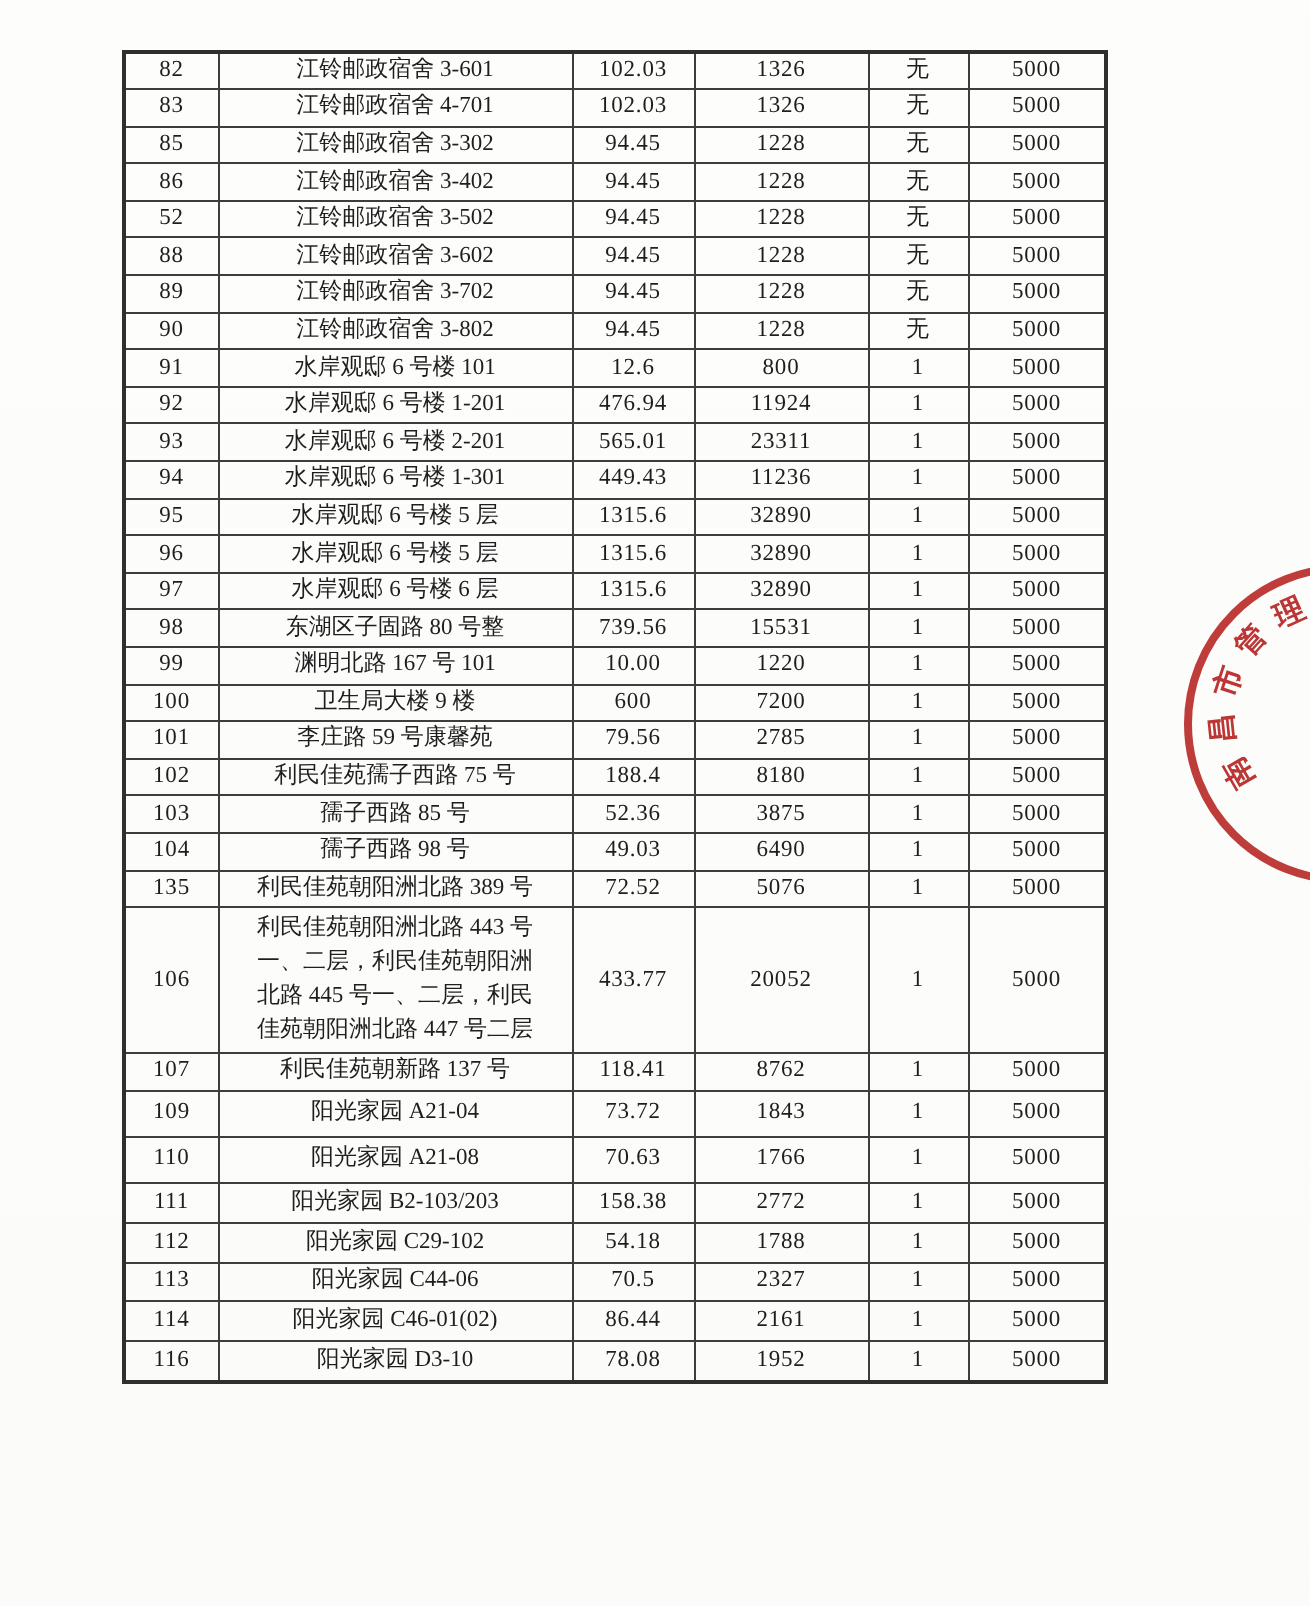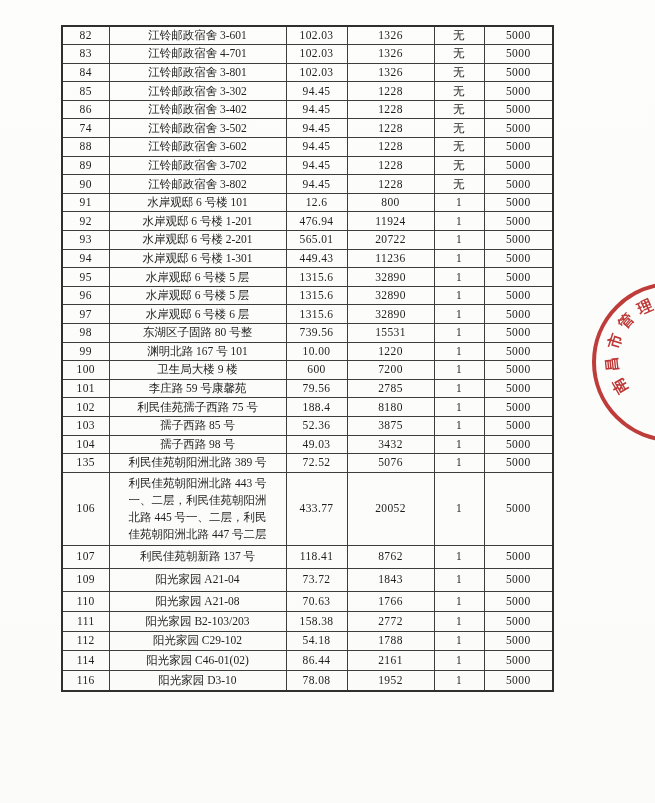--- a/index.html
+++ b/index.html
@@ -93,45 +93,37 @@
         </tr>
         <tr>
           <td class="num">83</td>
           <td class="addr">江铃邮政宿舍 4-701</td>
           <td class="num">102.03</td>
           <td class="num">1326</td>
           <td class="num">无</td>
           <td class="num">5000</td>
         </tr>
         <tr>
-          <td class="num">84</td>
-          <td class="addr">江铃邮政宿舍 3-801</td>
-          <td class="num">102.03</td>
-          <td class="num">1326</td>
-          <td class="num">无</td>
-          <td class="num">5000</td>
-        </tr>
-        <tr>
           <td class="num">85</td>
           <td class="addr">江铃邮政宿舍 3-302</td>
           <td class="num">94.45</td>
           <td class="num">1228</td>
           <td class="num">无</td>
           <td class="num">5000</td>
         </tr>
         <tr>
           <td class="num">86</td>
           <td class="addr">江铃邮政宿舍 3-402</td>
           <td class="num">94.45</td>
           <td class="num">1228</td>
           <td class="num">无</td>
           <td class="num">5000</td>
         </tr>
         <tr>
-          <td class="num">74</td>
+          <td class="num">52</td>
           <td class="addr">江铃邮政宿舍 3-502</td>
           <td class="num">94.45</td>
           <td class="num">1228</td>
           <td class="num">无</td>
           <td class="num">5000</td>
         </tr>
         <tr>
           <td class="num">88</td>
           <td class="addr">江铃邮政宿舍 3-602</td>
           <td class="num">94.45</td>
@@ -168,21 +160,21 @@
           <td class="addr">水岸观邸 6 号楼 1-201</td>
           <td class="num">476.94</td>
           <td class="num">11924</td>
           <td class="num">1</td>
           <td class="num">5000</td>
         </tr>
         <tr>
           <td class="num">93</td>
           <td class="addr">水岸观邸 6 号楼 2-201</td>
           <td class="num">565.01</td>
-          <td class="num">20722</td>
+          <td class="num">23311</td>
           <td class="num">1</td>
           <td class="num">5000</td>
         </tr>
         <tr>
           <td class="num">94</td>
           <td class="addr">水岸观邸 6 号楼 1-301</td>
           <td class="num">449.43</td>
           <td class="num">11236</td>
           <td class="num">1</td>
           <td class="num">5000</td>
@@ -256,21 +248,21 @@
           <td class="addr">孺子西路 85 号</td>
           <td class="num">52.36</td>
           <td class="num">3875</td>
           <td class="num">1</td>
           <td class="num">5000</td>
         </tr>
         <tr>
           <td class="num">104</td>
           <td class="addr">孺子西路 98 号</td>
           <td class="num">49.03</td>
-          <td class="num">3432</td>
+          <td class="num">6490</td>
           <td class="num">1</td>
           <td class="num">5000</td>
         </tr>
         <tr>
           <td class="num">135</td>
           <td class="addr">利民佳苑朝阳洲北路 389 号</td>
           <td class="num">72.52</td>
           <td class="num">5076</td>
           <td class="num">1</td>
           <td class="num">5000</td>
@@ -313,20 +305,28 @@
           <td class="num">158.38</td>
           <td class="num">2772</td>
           <td class="num">1</td>
           <td class="num">5000</td>
         </tr>
         <tr>
           <td class="num">112</td>
           <td class="addr">阳光家园 C29-102</td>
           <td class="num">54.18</td>
           <td class="num">1788</td>
+          <td class="num">1</td>
+          <td class="num">5000</td>
+        </tr>
+        <tr>
+          <td class="num">113</td>
+          <td class="addr">阳光家园 C44-06</td>
+          <td class="num">70.5</td>
+          <td class="num">2327</td>
           <td class="num">1</td>
           <td class="num">5000</td>
         </tr>
         <tr>
           <td class="num">114</td>
           <td class="addr">阳光家园 C46-01(02)</td>
           <td class="num">86.44</td>
           <td class="num">2161</td>
           <td class="num">1</td>
           <td class="num">5000</td>

